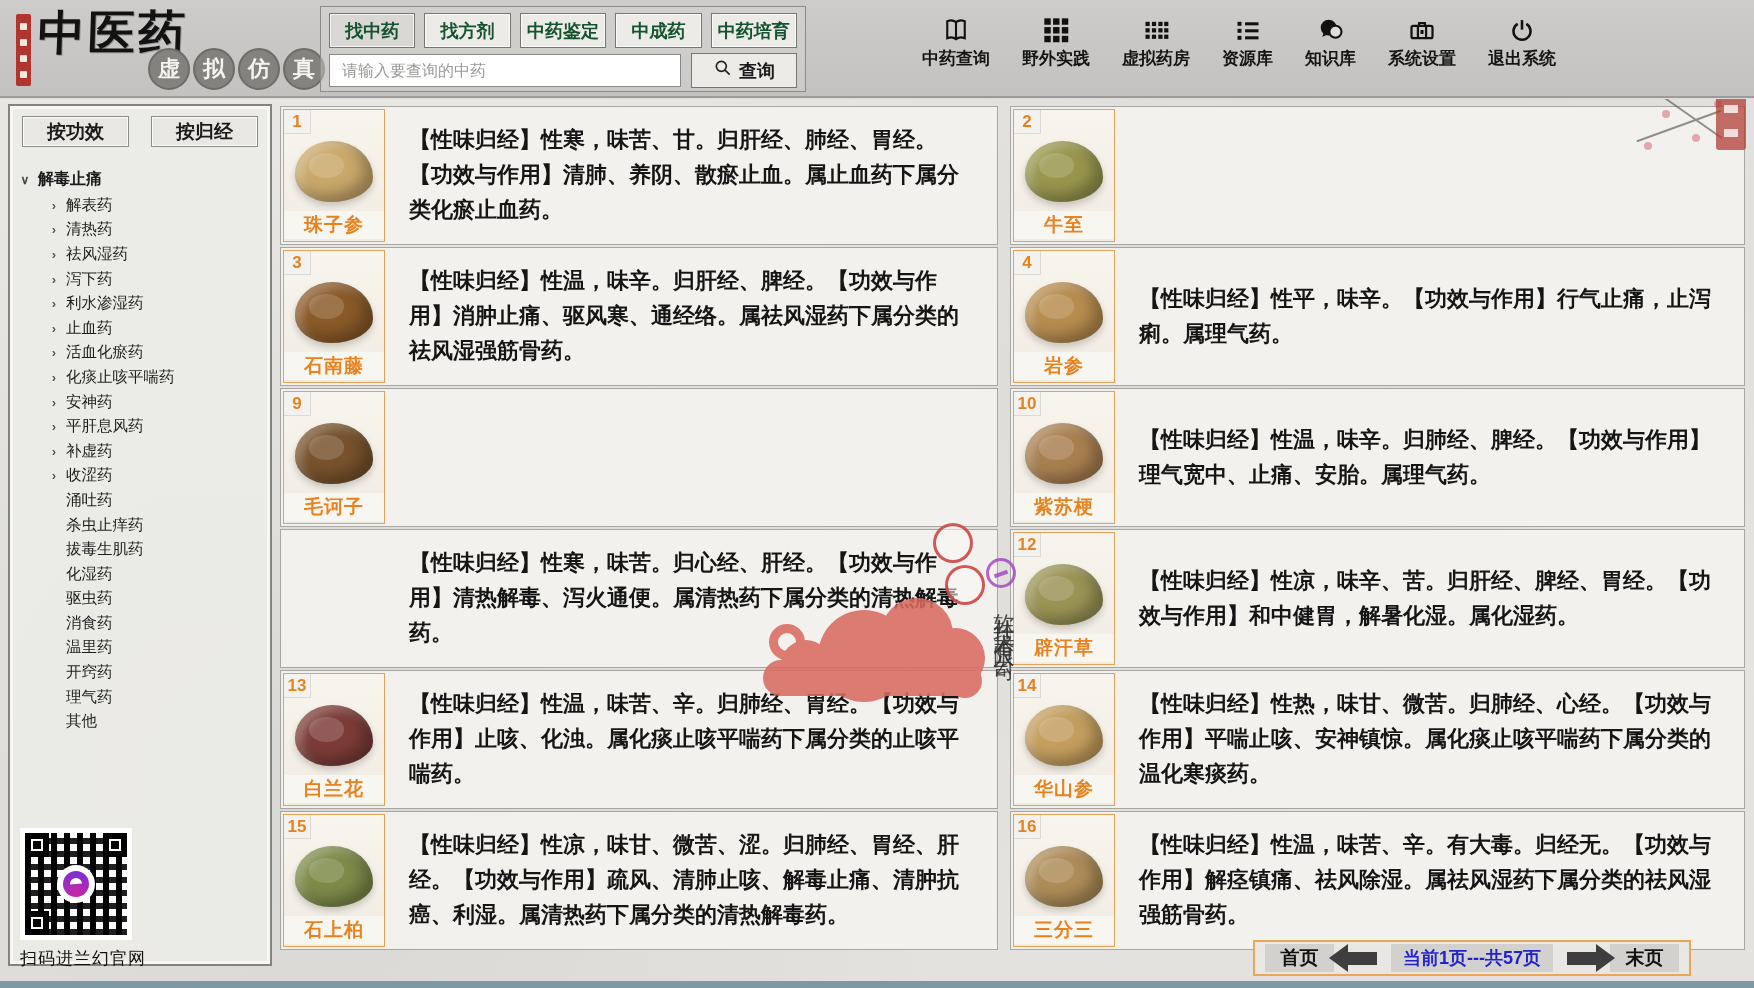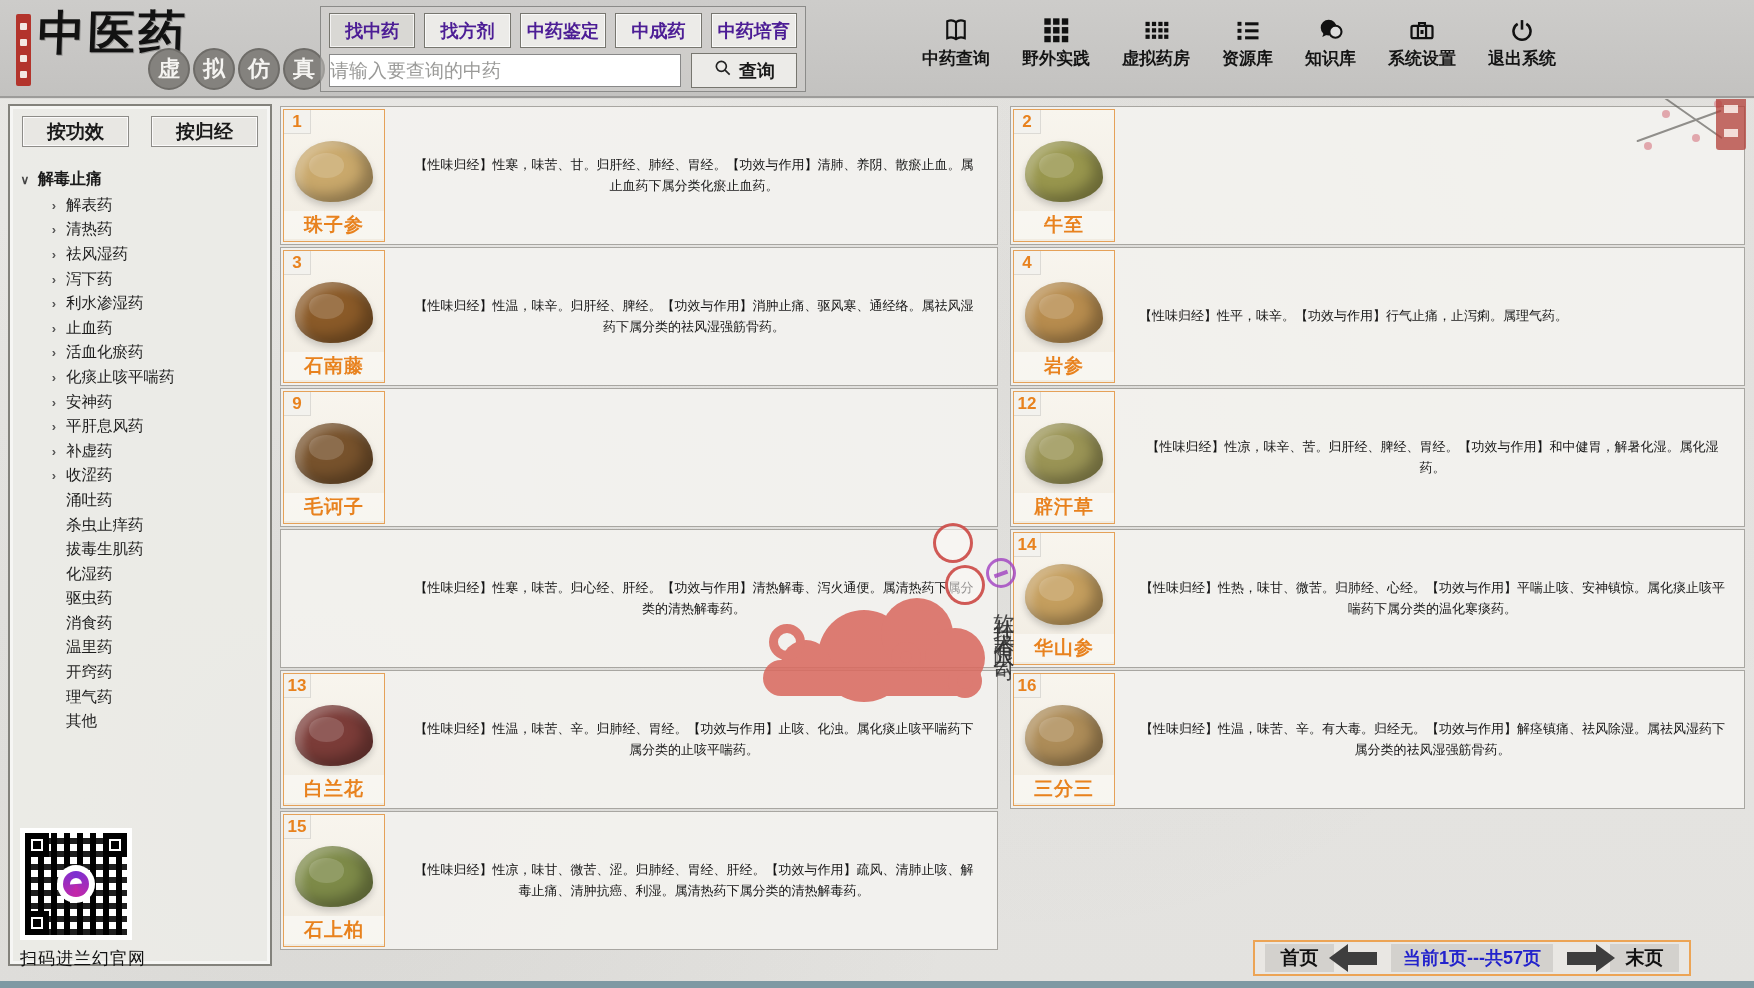--- a/index.html
+++ b/index.html
@@ -21,24 +21,24 @@
   .seal i{width:7px;height:7px;background:#f4e8e2;display:block;border-radius:1px;}
   .logo-title{position:absolute;left:38px;top:2px;font-family:"DejaVu Serif",serif;font-weight:900;
     font-size:47px;letter-spacing:3px;color:#121212;transform:skewX(-2deg);text-shadow:1px 1px 0 rgba(0,0,0,.25);}
   .logo-sub{position:absolute;left:148px;top:48px;display:flex;gap:3px;}
   .logo-sub b{width:38px;height:38px;border-radius:50%;background:#84827e;border:2px solid #6e6c68;color:#f5f4f1;
     font-size:22px;font-weight:700;display:flex;align-items:center;justify-content:center;}
   .search-panel{position:absolute;left:320px;top:6px;width:484px;height:84px;border:1px solid #8b8b89;
     background:rgba(214,213,210,.45);}
   .tabs{display:flex;gap:9px;margin:6px 8px 5px 8px;}
   .tab{height:33px;flex:1;background:#ecebe8;border:1px solid #77766f;box-shadow:inset 0 0 0 1px rgba(255,255,255,.7);
-    font-size:18px;font-weight:700;color:#4c1d95;display:flex;align-items:center;justify-content:center;cursor:default;}
+    font-size:18px;font-weight:700;color:#14532d;display:flex;align-items:center;justify-content:center;cursor:default;}
   .tab.active{background:#d9d8d4;}
   .search-row{display:flex;margin:0 8px;gap:10px;align-items:center;}
-  .search-input{flex:1;height:31px;background:#fff;border:1px solid #888;font-size:19px;padding:0 0;color:#333;}
+  .search-input{flex:1;height:31px;background:#fff;border:1px solid #888;font-size:16px;padding:0 12px;color:#333;}
   .search-input::placeholder{color:#9a9a98;}
   .search-btn{width:104px;height:33px;background:#ecebe8;border:1px solid #77766f;display:flex;align-items:center;
     justify-content:center;gap:6px;font-size:18px;font-weight:700;}
   .nav{position:absolute;right:198px;top:14px;display:flex;gap:32px;}
   .nav-item{display:flex;flex-direction:column;align-items:center;gap:3px;cursor:default;}
   .nav-item .nico{height:30px;display:flex;align-items:flex-end;}
   .nav-item .nlbl{font-size:17px;font-weight:700;color:#141414;white-space:nowrap;}
   .corner-stamp{position:absolute;right:8px;top:92px;width:30px;height:48px;background:rgba(178,62,55,.75);
     border-radius:3px;z-index:6;display:flex;flex-direction:column;align-items:center;justify-content:space-around;padding:5px 0;}
   .corner-stamp i{width:14px;height:8px;background:rgba(255,250,245,.8);display:block;}
@@ -68,21 +68,21 @@
     border-bottom:1px solid #dcdad5;color:#e8821e;font-size:17px;font-weight:700;display:flex;align-items:center;
     justify-content:center;z-index:2;}
   .blob{position:absolute;left:11%;right:11%;top:24%;height:46%;background:var(--c,#b09060);
     border-radius:48% 52% 55% 45% / 55% 60% 40% 45%;
     box-shadow:inset -9px -7px 14px rgba(0,0,0,.30), inset 7px 6px 10px rgba(255,255,255,.28), 0 4px 7px rgba(0,0,0,.18);}
   .blob::after{content:"";position:absolute;left:18%;top:20%;width:45%;height:40%;border-radius:50%;
     background:rgba(255,255,255,.16);}
   .hname{position:absolute;left:0;right:0;bottom:2px;text-align:center;color:#e8821e;font-size:19px;font-weight:700;
     background:rgba(250,249,245,.72);padding:1px 0;z-index:2;letter-spacing:1px;}
   .desc{position:absolute;left:128px;right:18px;top:0;bottom:0;display:flex;align-items:center;
-    font-size:13px;font-weight:400;color:#151515;line-height:1.58;text-align:center;}
+    font-size:22px;font-weight:700;color:#151515;line-height:1.58;}
   
   .pager{position:absolute;left:1253px;top:940px;width:438px;height:28px;z-index:6;border:2px solid #eca455;
     background:rgba(233,231,227,.96);display:flex;align-items:center;justify-content:space-between;
     padding:16px 10px;box-sizing:border-box;}
   .pg-btn{width:96px;height:28px;background:#d3d1cd;font-size:19px;font-weight:700;display:flex;align-items:center;
     justify-content:center;color:#111;}
   .pg-status{height:28px;padding:0 12px;background:#d3d1cd;color:#2323cc;font-size:18px;font-weight:700;
     display:flex;align-items:center;white-space:nowrap;}
   .pg-arrow{position:relative;width:40px;height:13px;background:#3e3e3e;margin:0 14px;}
   .pg-arrow.left::before{content:"";position:absolute;left:-19px;top:-7.5px;border-right:19px solid #3e3e3e;
@@ -435,20 +435,28 @@
 
   <div class="card">
     <div class="thumb">
       <span class="num">4</span>
       <span class="blob" style="--c: #b78c4e;"></span>
       <span class="hname">岩参</span>
     </div>
     <div class="desc">【性味归经】性平，味辛。【功效与作用】行气止痛，止泻痢。属理气药。</div>
   </div>
 
+  <div class="card">
+    <div class="thumb">
+      <span class="num">10</span>
+      <span class="blob" style="--c: #a97f50;"></span>
+      <span class="hname">紫苏梗</span>
+    </div>
+    <div class="desc">【性味归经】性温，味辛。归肺经、脾经。【功效与作用】理气宽中、止痛、安胎。属理气药。</div>
+  </div>
 
   <div class="card">
     <div class="thumb">
       <span class="num">12</span>
       <span class="blob" style="--c: #9a9455;"></span>
       <span class="hname">辟汗草</span>
     </div>
     <div class="desc">【性味归经】性凉，味辛、苦。归肝经、脾经、胃经。【功效与作用】和中健胃，解暑化湿。属化湿药。</div>
   </div>
 

